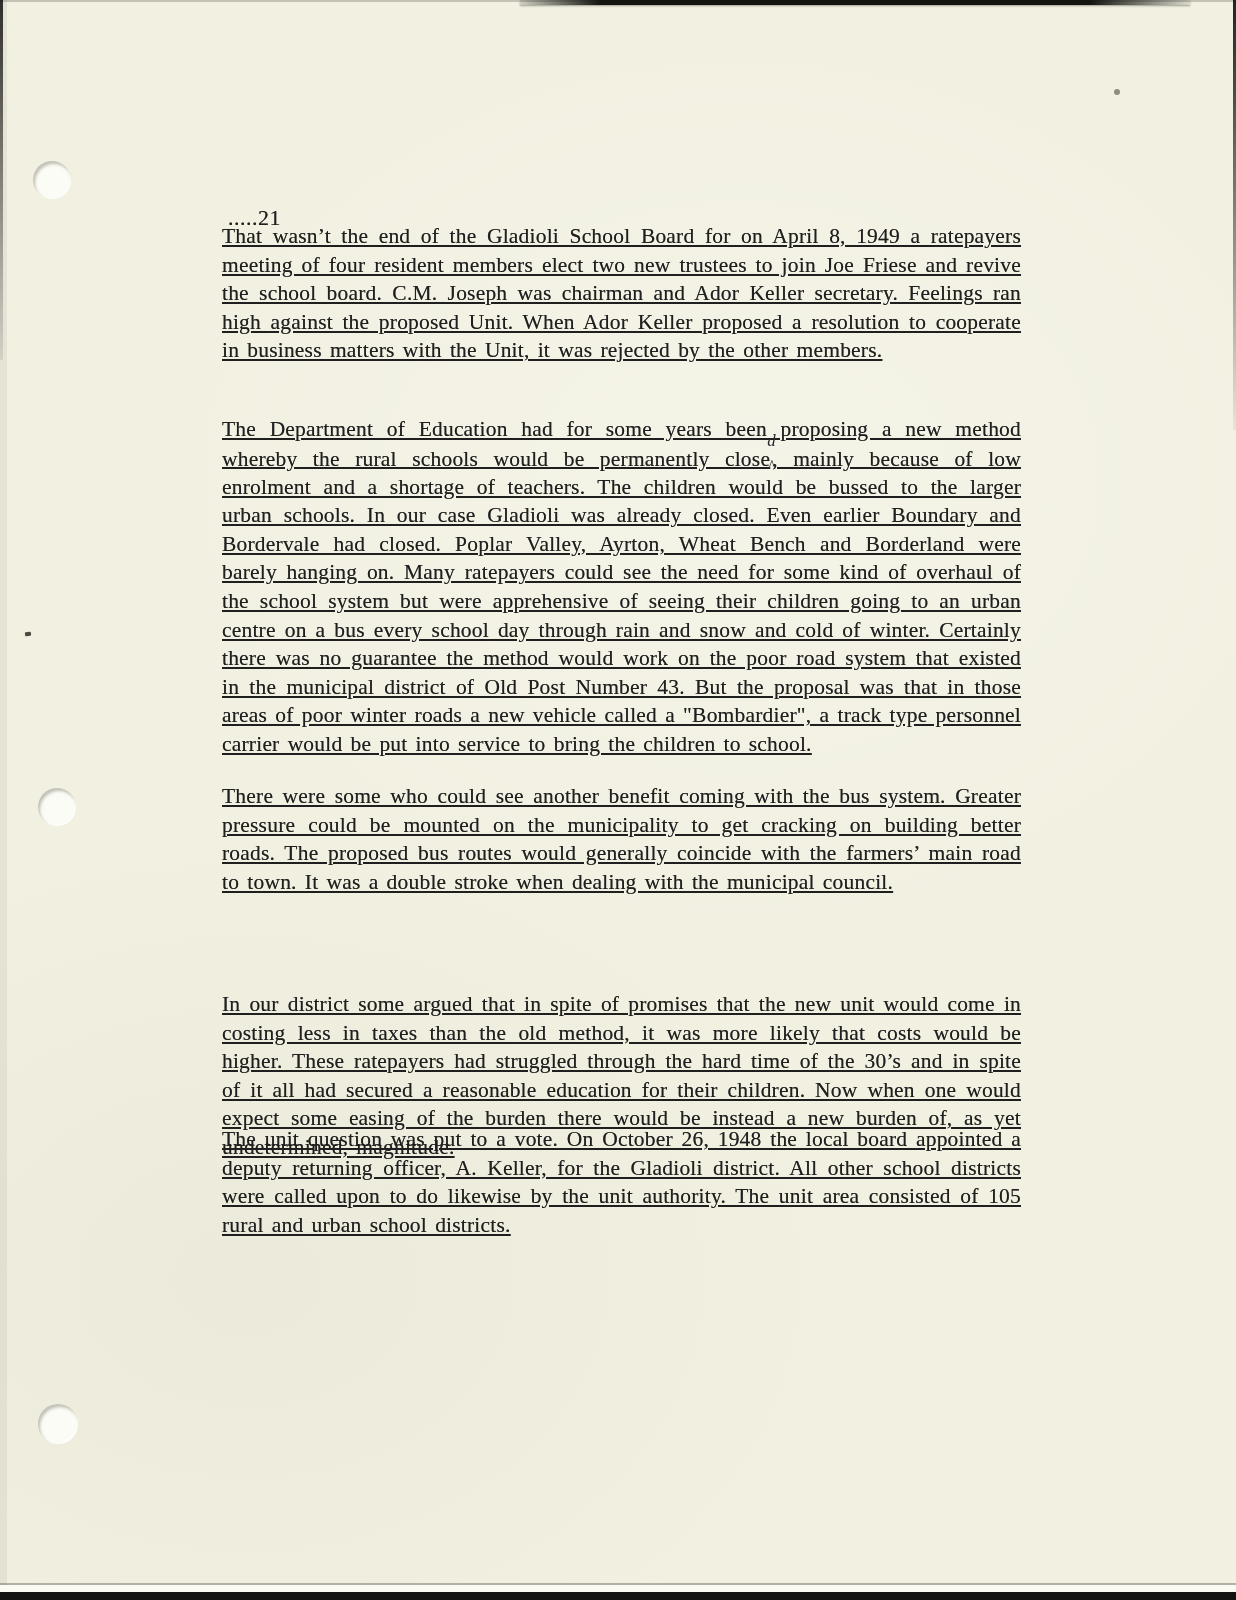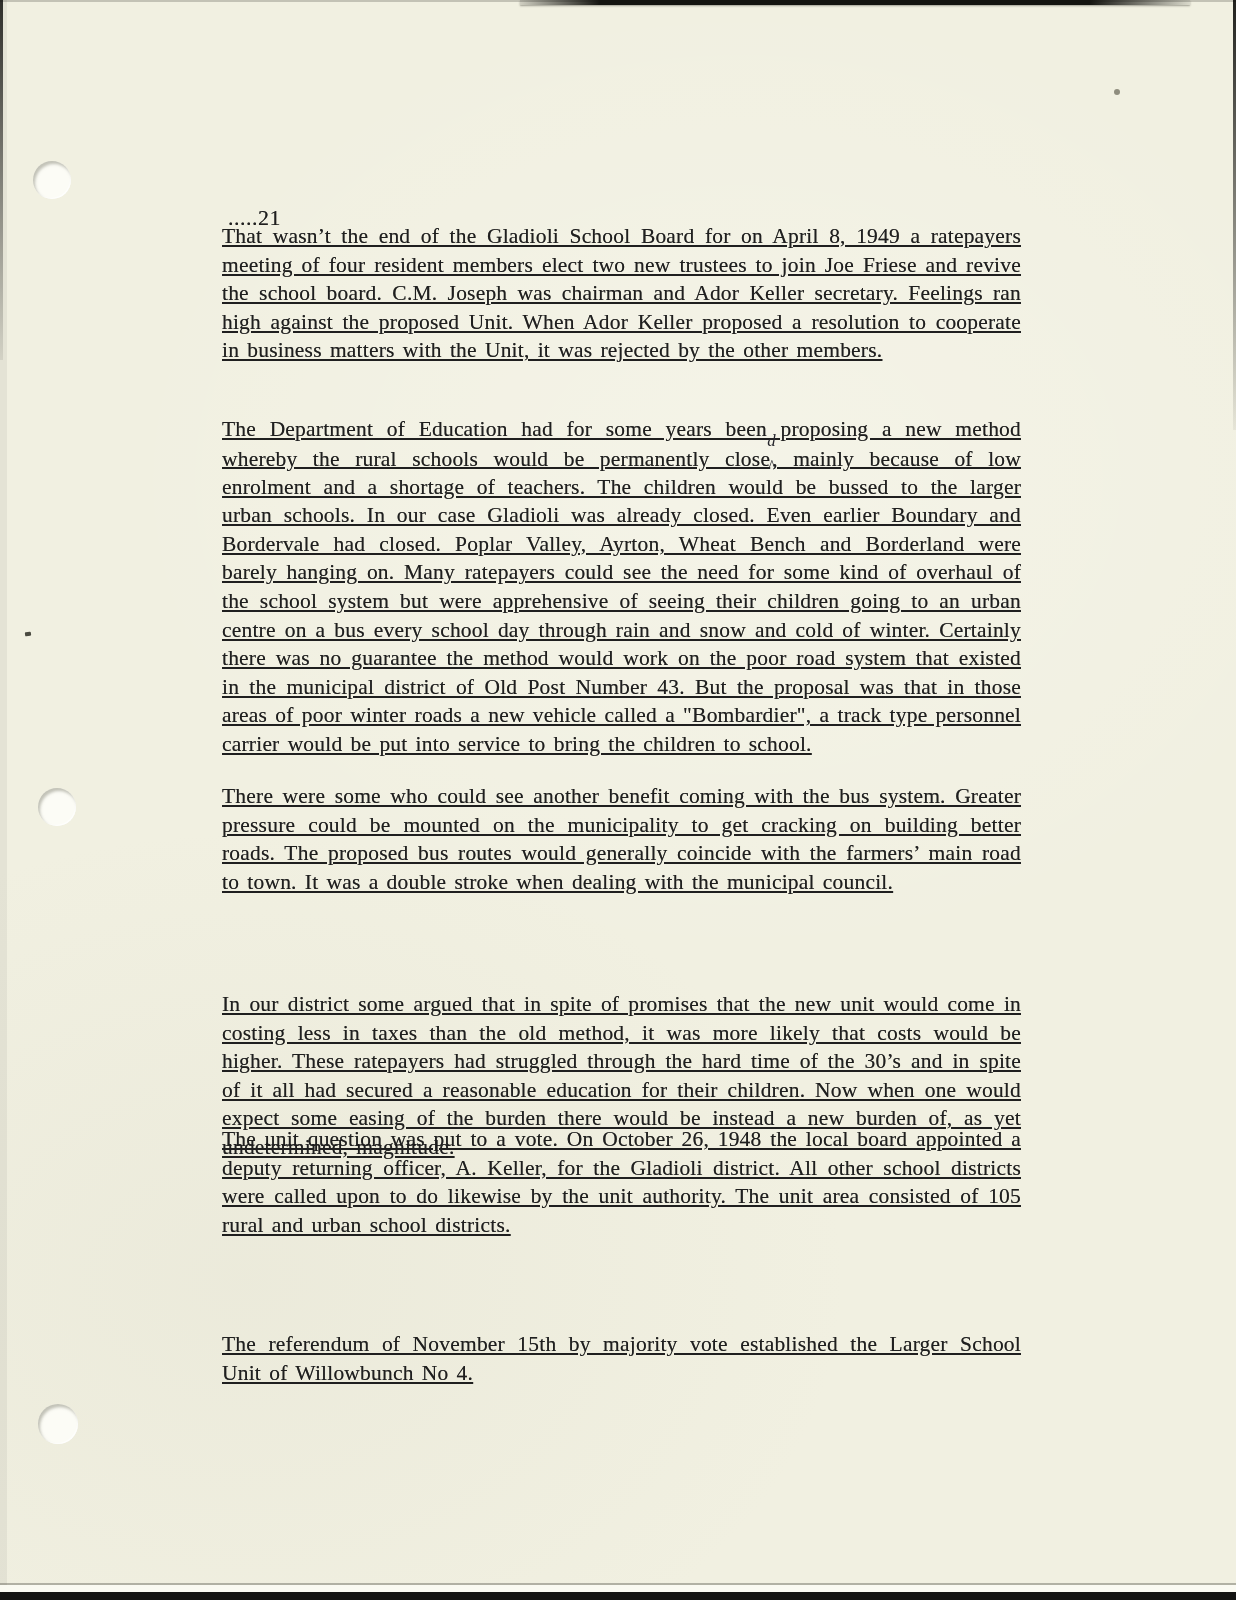--- a/index.html
+++ b/index.html
@@ -160,15 +160,14 @@
   <p class="para para-1">That wasn’t the end of the Gladioli School Board for on April 8, 1949 a ratepayers meeting of four resident members elect two new trustees to join Joe Friese and revive the school board.  C.M. Joseph was chairman and Ador Keller secretary.  Feelings ran high against the proposed Unit.  When Ador Keller proposed a resolution to cooperate in business matters with the Unit, it was rejected by the other members.</p>
 
   <p class="para para-2"><span>The Department of Education had for some years been proposing a new method whereby the rural schools would be permanently close</span><span class="ins-wrap"><span class="ins-d">d</span><span class="ins-caret">^</span></span><span>, mainly because of low enrolment and a shortage of teachers.  The children would be bussed to the larger urban schools.  In our case Gladioli was already closed.  Even earlier Boundary and Bordervale had closed.  Poplar Valley, Ayrton, Wheat Bench and Borderland were barely hanging on. Many ratepayers could see the need for some kind of overhaul of the school system but were apprehensive of seeing their children going to an urban centre on a bus every school day through rain and snow and cold of winter.  Certainly there was no guarantee the method would work on the poor road system that existed in the municipal district of Old Post Number 43.  But the proposal was that in those areas of poor winter roads a new vehicle called a "Bombardier", a track type personnel carrier would be put into service to bring the children to school.</span></p>
 
   <p class="para para-3">There were some who could see another benefit coming with the bus system.  Greater pressure could be mounted on the municipality to get cracking on building better roads.  The proposed bus routes would generally coincide with the farmers’ main road to town.  It was a double stroke when dealing with the municipal council.</p>
 
   <p class="para para-4">In our district some argued that in spite of promises that the new unit would come in costing less in taxes than the old method, it was more likely that costs would be higher.  These ratepayers had struggled through the hard time of the 30’s and in spite of it all had secured a reasonable education for their children.  Now when one would expect some easing of the burden there would be instead a new burden of, as yet undetermined, magnitude.</p>
 
   <p class="para para-5">The unit question was put to a vote. On October 26, 1948 the local board appointed a deputy returning officer, A. Keller, for the Gladioli district. All other school districts were called upon to do likewise by the unit authority.  The unit area consisted of 105 rural and urban school districts.</p>
 
-  <p class="para para-6">The referendum of November 15th by majority vote established the Larger School Unit of Willowbunch No 4.</p>
 
 </div>
 
 </body></html>

